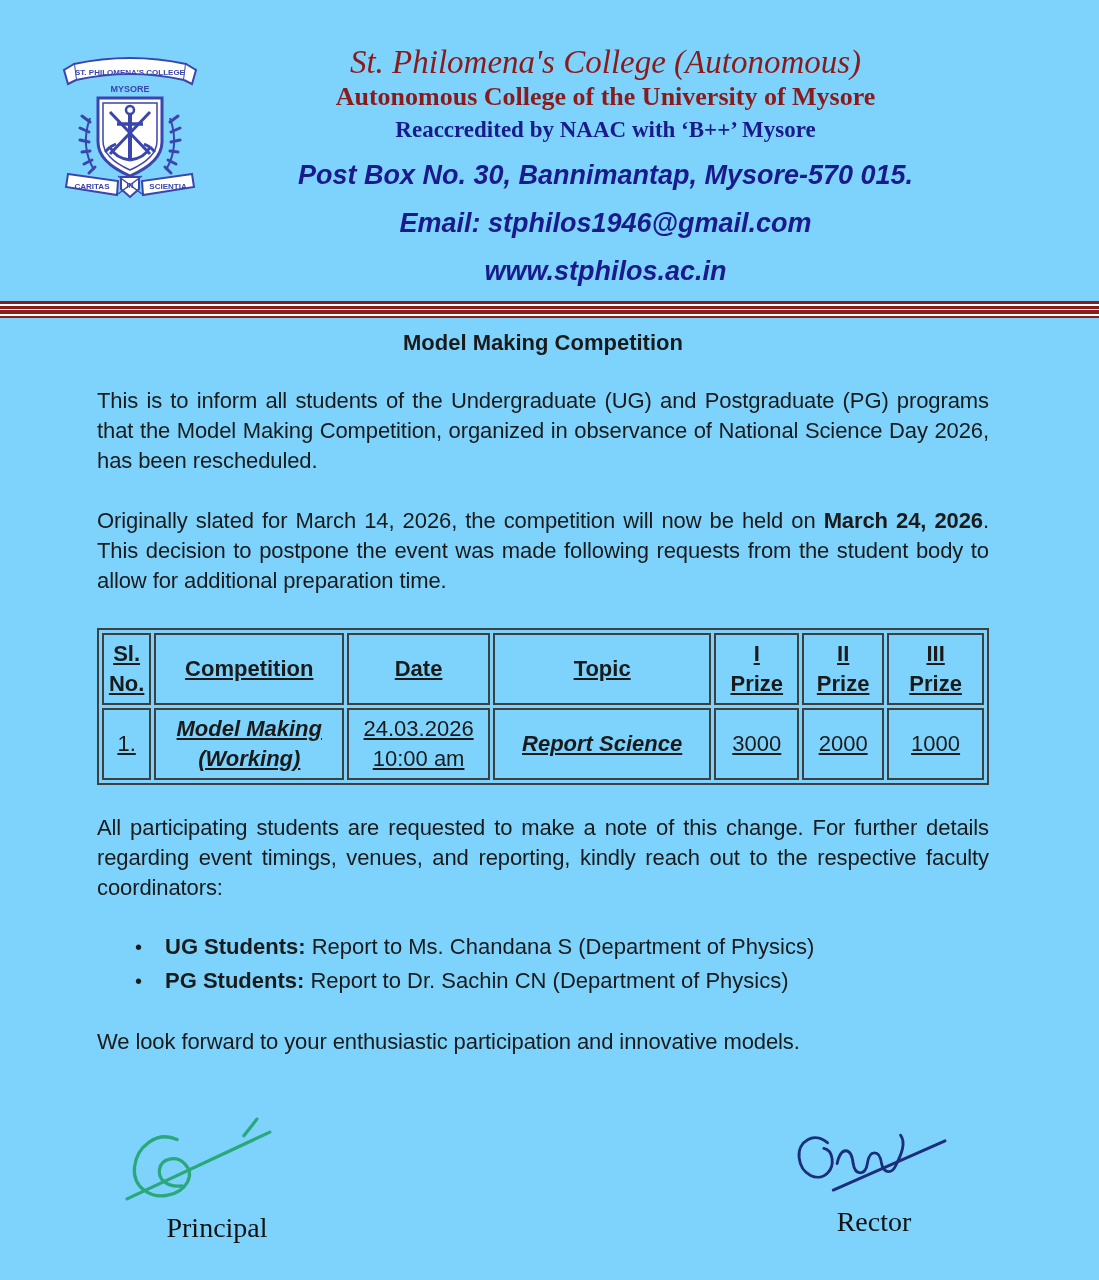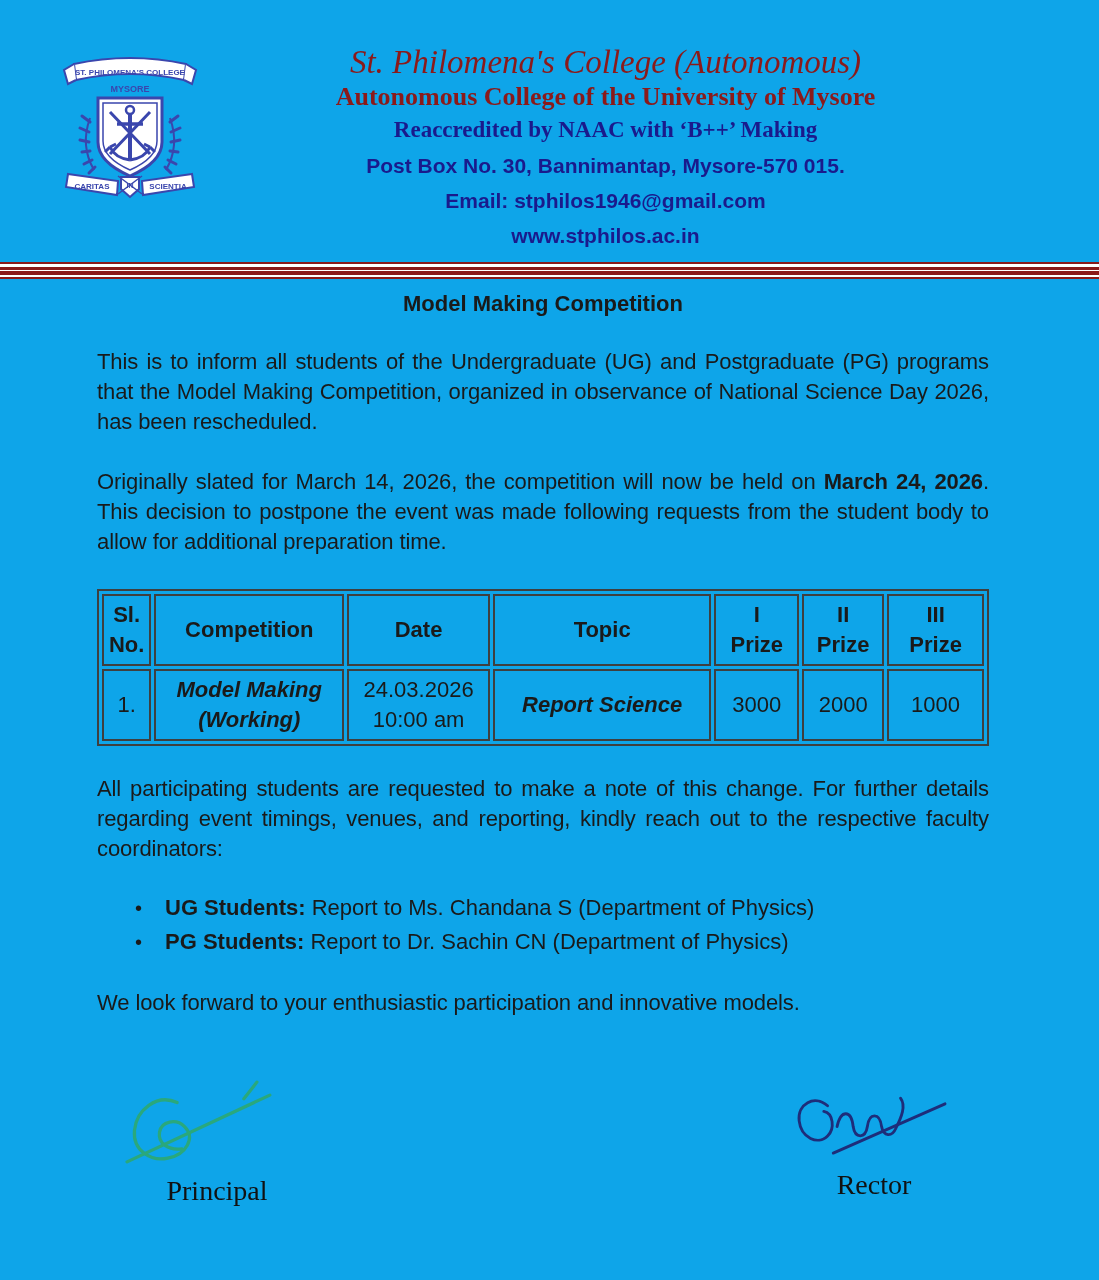--- a/index.html
+++ b/index.html
@@ -3,21 +3,21 @@
 <meta charset="utf-8">
 <style>
   * { margin: 0; padding: 0; box-sizing: border-box; }
   html, body { background: #ffffff; }
   body { font-family: "Liberation Sans", sans-serif; color: #1a1a1a; }
   .page {
     position: relative;
     width: 1099px;
     height: 1280px;
     margin: 0 auto;
-    background: #0ea5e9;
+    background: #7dd3fc;
     overflow: hidden;
   }
 
   
   .letterhead {
     display: flex;
     align-items: flex-start;
     padding: 44px 40px 0 60px;
   }
   .logo-wrap { width: 140px; flex: 0 0 140px; margin-top: 4px; }
@@ -44,23 +44,24 @@
   }
   .accreditation {
     font-family: "Liberation Serif", serif;
     font-weight: bold;
     font-size: 23px;
     color: #1A1A8C;
     margin-top: 5px;
   }
   .addr-line {
     font-weight: bold;
-    font-size: 21px;
+    font-size: 27px;
     color: #1A1A8C;
-    margin-top: 11px;
+    margin-top: 17px;
+    font-style: italic;
   }
   .divider {
     margin-top: 14px;
     height: 17px;
     background: linear-gradient(to bottom,
       #8B1A1A 0px, #8B1A1A 2.5px,
       #ffffff 2.5px, #ffffff 5px,
       #8B1A1A 5px, #8B1A1A 8.5px,
       #ffffff 8.5px, #ffffff 9.5px,
       #8B1A1A 9.5px, #8B1A1A 13px,
@@ -86,21 +87,21 @@
   .para {
     margin-top: 30px;
     font-size: 22px;
     line-height: 30px;
     text-align: justify;
     letter-spacing: -0.1px;
   }
   .para b { font-weight: bold; }
 
   
-  .notice-table-wrap { margin-top: 32px; }
+  .notice-table-wrap { margin-top: 32px; text-decoration: underline; }
   table.notice {
     width: 100%;
     border-collapse: separate;
     border-spacing: 3px;
     border: 2px solid #3f3f3f;
   }
   table.notice th, table.notice td {
     border: 2px solid #3f3f3f;
     text-align: center;
     vertical-align: middle;
@@ -118,21 +119,21 @@
   .bullet-dot { flex: 0 0 30px; font-size: 20px; }
   .bullet-label { font-weight: bold; white-space: pre; }
 
   .closing { margin-top: 30px; }
 
   
   .sig-row {
     position: absolute;
     left: 97px;
     right: 110px;
-    top: 1071px;
+    top: 1108px;
     display: flex;
     justify-content: space-between;
   }
   .sig-block { text-align: center; }
   .sig-block.left { width: 240px; }
   .sig-block.right { width: 210px; margin-right: 10px; }
   .sig-label {
     font-family: "Liberation Serif", serif;
     font-size: 28px;
     color: #111;
@@ -181,21 +182,21 @@
           <text x="70" y="44" font-size="9">MYSORE</text>
           <text x="32" y="141" font-size="8">CARITAS</text>
           <text x="70" y="140" font-size="7">IN</text>
           <text x="108" y="141" font-size="8">SCIENTIA</text>
         </g>
       </svg>
     </div>
     <div class="head-text">
       <div class="college-name">St. Philomena's College (Autonomous)</div>
       <div class="college-sub">Autonomous College of the University of Mysore</div>
-      <div class="accreditation">Reaccredited by NAAC with ‘B++’ Making</div>
+      <div class="accreditation">Reaccredited by NAAC with ‘B++’ Mysore</div>
       <div class="addr-line">Post Box No. 30, Bannimantap, Mysore-570 015.</div>
       <div class="addr-line">Email: stphilos1946@gmail.com</div>
       <div class="addr-line">www.stphilos.ac.in</div>
     </div>
   </div>
 
   <div class="divider"></div>
 
   <div class="content">
     <div class="doc-title">Model Making Competition</div>

